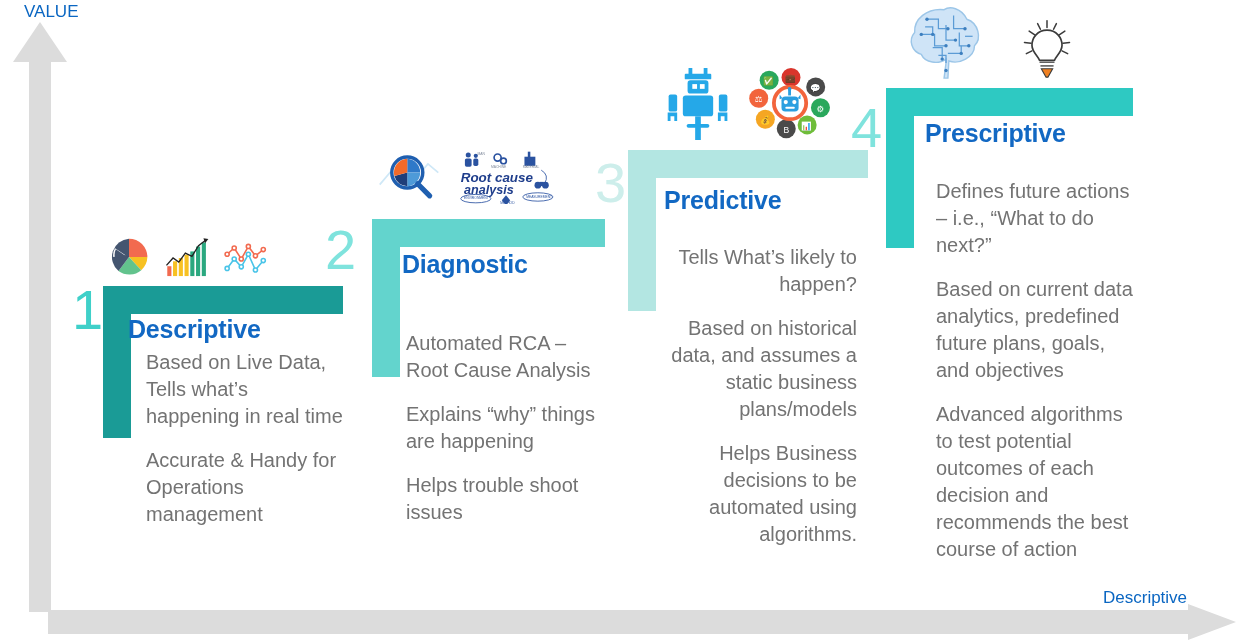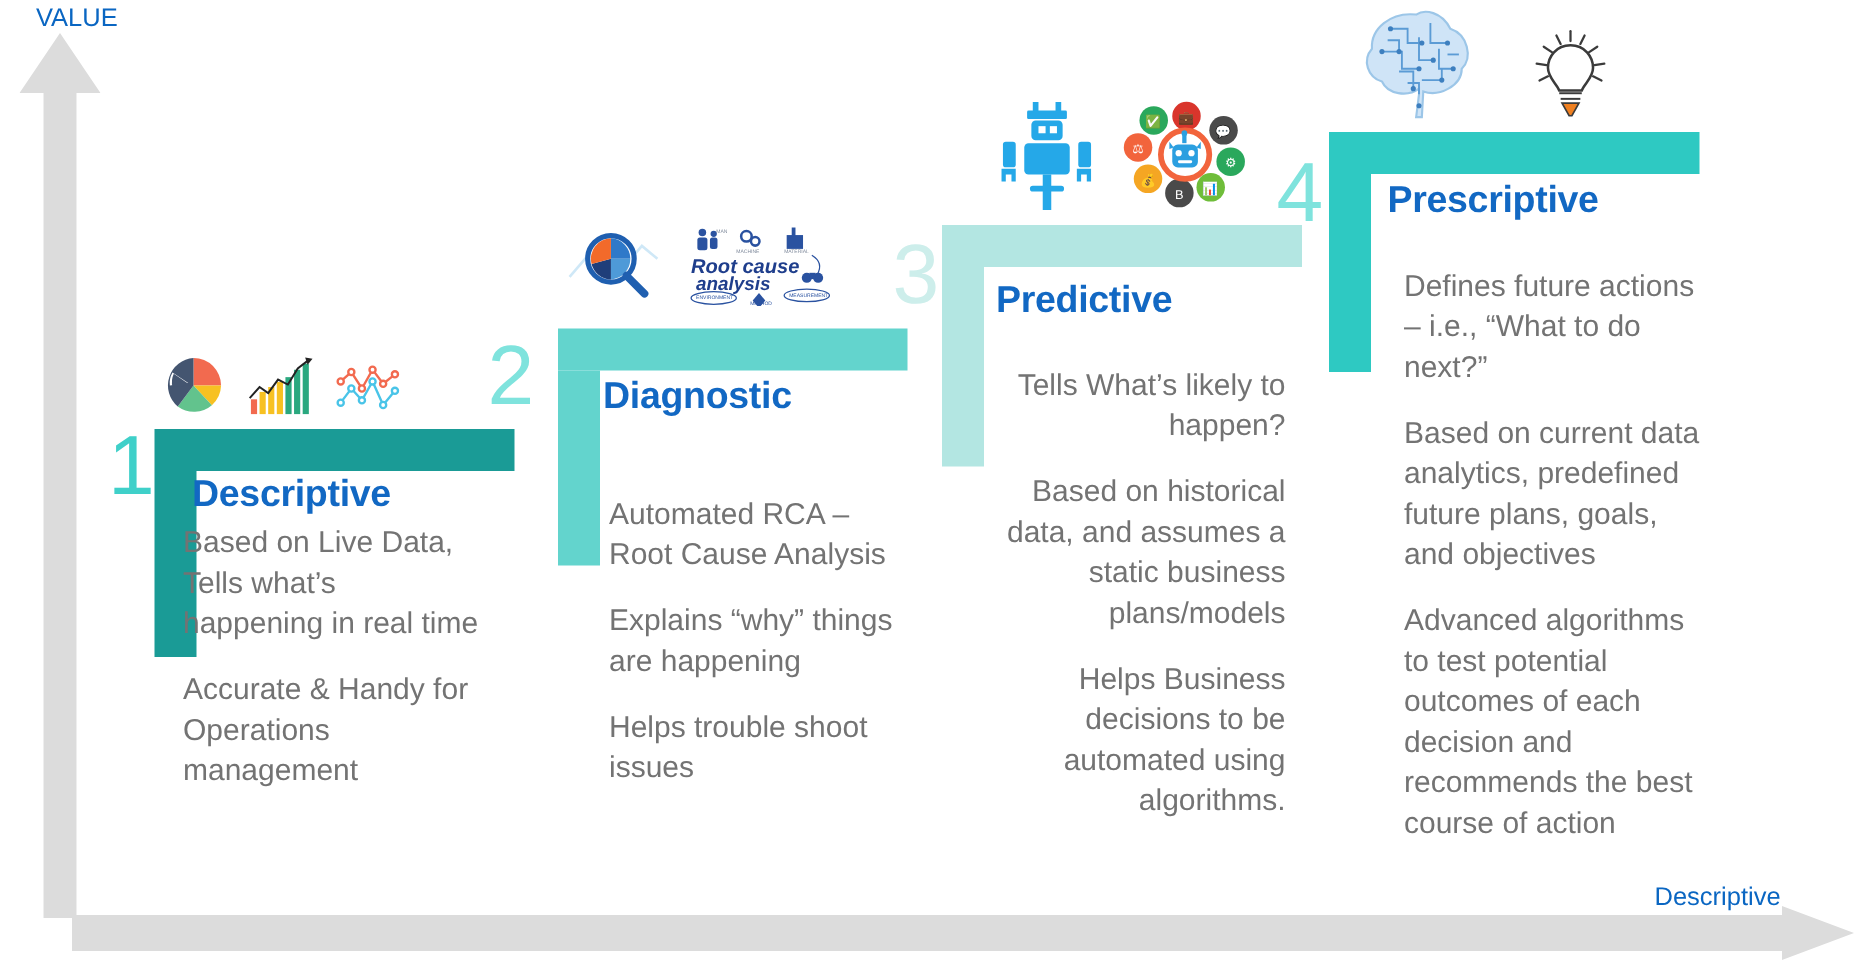--- a/index.html
+++ b/index.html
@@ -108,21 +108,21 @@
   <svg class="h-arrow" viewBox="0 0 1188 36" preserveAspectRatio="none">
     <polygon points="0,6 1140,6 1140,0 1188,18 1140,36 1140,30 0,30" fill="#dcdcdc"></polygon>
   </svg>
 
   <div class="step" style="left:103px; top:286px;">
     <div class="bar-h" style="width:240px; height:28px; background:#1a9b96;"></div>
     <div class="bar-v" style="top:28px; width:28px; height:124px; background:#1a9b96;"></div>
   </div>
   <div class="step-num" style="left:72px; top:282px; color:#3fd0c9;">1</div>
   <div class="step-title" style="left:128px; top:315px;">Descriptive</div>
-  <div class="step-body" style="left:122px; top:349px; width:200px;">
+  <div class="step-body" style="left:146px; top:349px; width:200px;">
     <p>Based on Live Data, Tells what’s happening in real time</p>
     <p>Accurate &amp; Handy for Operations management</p>
   </div>
 
   <div class="icons" style="left:108px; top:236px;">
 
     <svg width="42" height="42" viewBox="0 0 48 48">
       <path d="M24 24 L24 3 A21 21 0 0 1 45 24 Z" fill="#f26a4f"></path>
       <path d="M24 24 L45 24 A21 21 0 0 1 38 39 Z" fill="#f7c122"></path>
       <path d="M24 24 L38 39 A21 21 0 0 1 12 40 Z" fill="#62c38d"></path>

